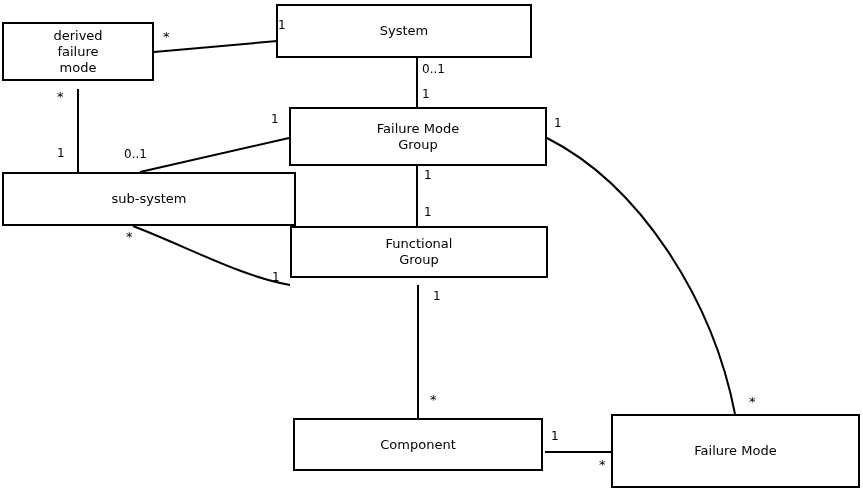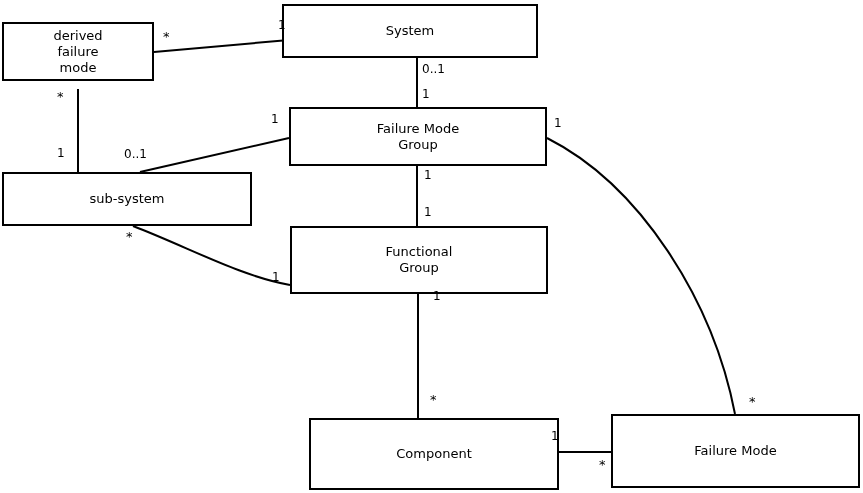--- a/index.html
+++ b/index.html
@@ -67,40 +67,40 @@
         <path d="M 140 172 L 289 138" stroke="#000000" stroke-width="2" fill="none"></path>
         <path d="M 417 166 L 417 226" stroke="#000000" stroke-width="2" fill="none"></path>
         <path d="M 133 226 C 190 248 240 276 290 285" stroke="#000000" stroke-width="2" fill="none"></path>
         <path d="M 418 285 L 418 418" stroke="#000000" stroke-width="2" fill="none"></path>
         <path d="M 545 452 L 611 452" stroke="#000000" stroke-width="2" fill="none"></path>
         <path d="M 547 138 C 640 185 713 300 735 414" stroke="#000000" stroke-width="2" fill="none"></path>
       </g>
   </svg>
 
   <div id="box-layer">
-      <div class="uml-box" style="left: 282px; top: 4px; width: 256px; height: 54px; border-color: rgb(0, 0, 0); background: rgb(255, 255, 255);">
+      <div class="uml-box" style="left: 276px; top: 4px; width: 256px; height: 54px; border-color: rgb(0, 0, 0); background: rgb(255, 255, 255);">
         <div class="uml-box-label">System</div>
       </div>
       <div class="uml-box" style="left: 2px; top: 22px; width: 152px; height: 59px; border-color: rgb(0, 0, 0); background: rgb(255, 255, 255);">
         <div class="uml-box-label">derived
 failure
 mode</div>
       </div>
       <div class="uml-box" style="left: 289px; top: 107px; width: 258px; height: 59px; border-color: rgb(0, 0, 0); background: rgb(255, 255, 255);">
         <div class="uml-box-label">Failure Mode
 Group</div>
       </div>
-      <div class="uml-box" style="left: 2px; top: 172px; width: 250px; height: 54px; border-color: rgb(0, 0, 0); background: rgb(255, 255, 255);">
+      <div class="uml-box" style="left: 2px; top: 172px; width: 294px; height: 54px; border-color: rgb(0, 0, 0); background: rgb(255, 255, 255);">
         <div class="uml-box-label">sub-system</div>
       </div>
-      <div class="uml-box" style="left: 290px; top: 226px; width: 258px; height: 68px; border-color: rgb(0, 0, 0); background: rgb(255, 255, 255);">
+      <div class="uml-box" style="left: 290px; top: 226px; width: 258px; height: 52px; border-color: rgb(0, 0, 0); background: rgb(255, 255, 255);">
         <div class="uml-box-label">Functional
 Group</div>
       </div>
-      <div class="uml-box" style="left: 309px; top: 418px; width: 250px; height: 72px; border-color: rgb(0, 0, 0); background: rgb(255, 255, 255);">
+      <div class="uml-box" style="left: 293px; top: 418px; width: 250px; height: 53px; border-color: rgb(0, 0, 0); background: rgb(255, 255, 255);">
         <div class="uml-box-label">Component</div>
       </div>
       <div class="uml-box" style="left: 611px; top: 414px; width: 249px; height: 74px; border-color: rgb(0, 0, 0); background: rgb(255, 255, 255);">
         <div class="uml-box-label">Failure Mode</div>
       </div>
     </div>
   <div id="label-layer">
       <span class="mult-label star" style="left: 163px; top: 31px;">*</span>
       <span class="mult-label" style="left: 278px; top: 19px;">1</span>
       <span class="mult-label" style="left: 422px; top: 63px;">0..1</span>

